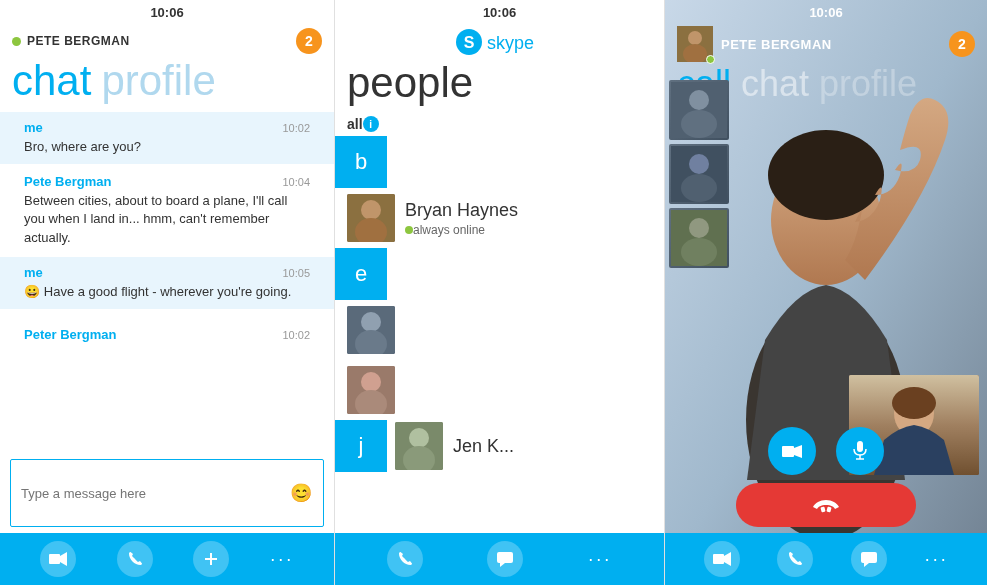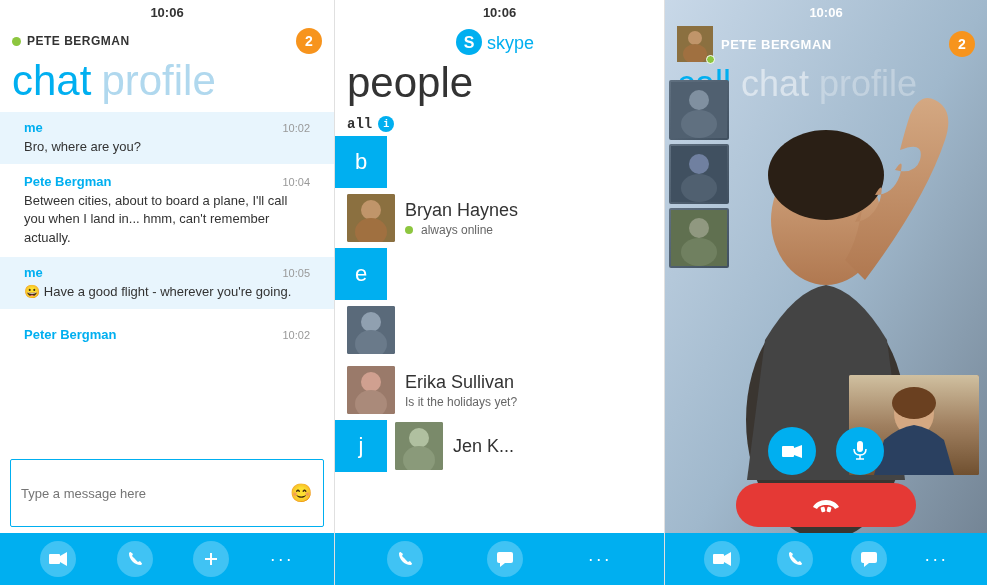--- a/index.html
+++ b/index.html
@@ -239,25 +239,23 @@
       font-size: 42px;
       font-weight: 300;
       color: #333;
       line-height: 1;
     }
 
     .all-section {
       padding: 4px 12px;
       display: flex;
       align-items: center;
-      gap: 6px;
       font-size: 14px;
       color: #333;
       font-weight: 600;
-      font-family: Liberation Mono, monospace;
     }
 
     .info-circle {
       width: 16px;
       height: 16px;
       border-radius: 50%;
       background: #00aff0;
       color: #fff;
       font-size: 10px;
       display: flex;
@@ -343,21 +341,21 @@
       font-size: 18px;
       color: #333;
       font-weight: 400;
     }
 
     .contact-status {
       font-size: 12px;
       color: #666;
       display: flex;
       align-items: center;
-      gap: 8px;
+      gap: 0;
       margin-top: 2px;
     }
 
     .status-green-dot {
       width: 8px;
       height: 8px;
       background: #8dc63f;
       border-radius: 50%;
     }
 
@@ -742,26 +740,20 @@
         </svg>
       </div>
     </div>
     <div class="contact-item">
       <div class="contact-avatar avatar-erika">
         <svg width="48" height="48" viewBox="0 0 48 48">
           <rect width="48" height="48" fill="#9a7a6a"></rect>
           <circle cx="24" cy="16" r="10" fill="#d0a090"></circle>
           <ellipse cx="24" cy="38" rx="16" ry="14" fill="#aa8a7a"></ellipse>
         </svg>
-      </div>
-      <div class="contact-info">
-        <div class="contact-name">Erika Sullivan</div>
-        <div class="contact-status">
-          <span>Is it the holidays yet?</span>
-        </div>
       </div>
     </div>
 
     <div style="display:flex;align-items:center;height:52px;overflow:hidden;">
       <div class="letter-header">j</div>
       <div class="contact-item" style="flex:1;padding-left:8px;">
         <div class="contact-avatar avatar-jen">
           <svg width="48" height="48" viewBox="0 0 48 48">
             <rect width="48" height="48" fill="#7a8a6a"></rect>
             <circle cx="24" cy="16" r="10" fill="#b0c0a0"></circle>

